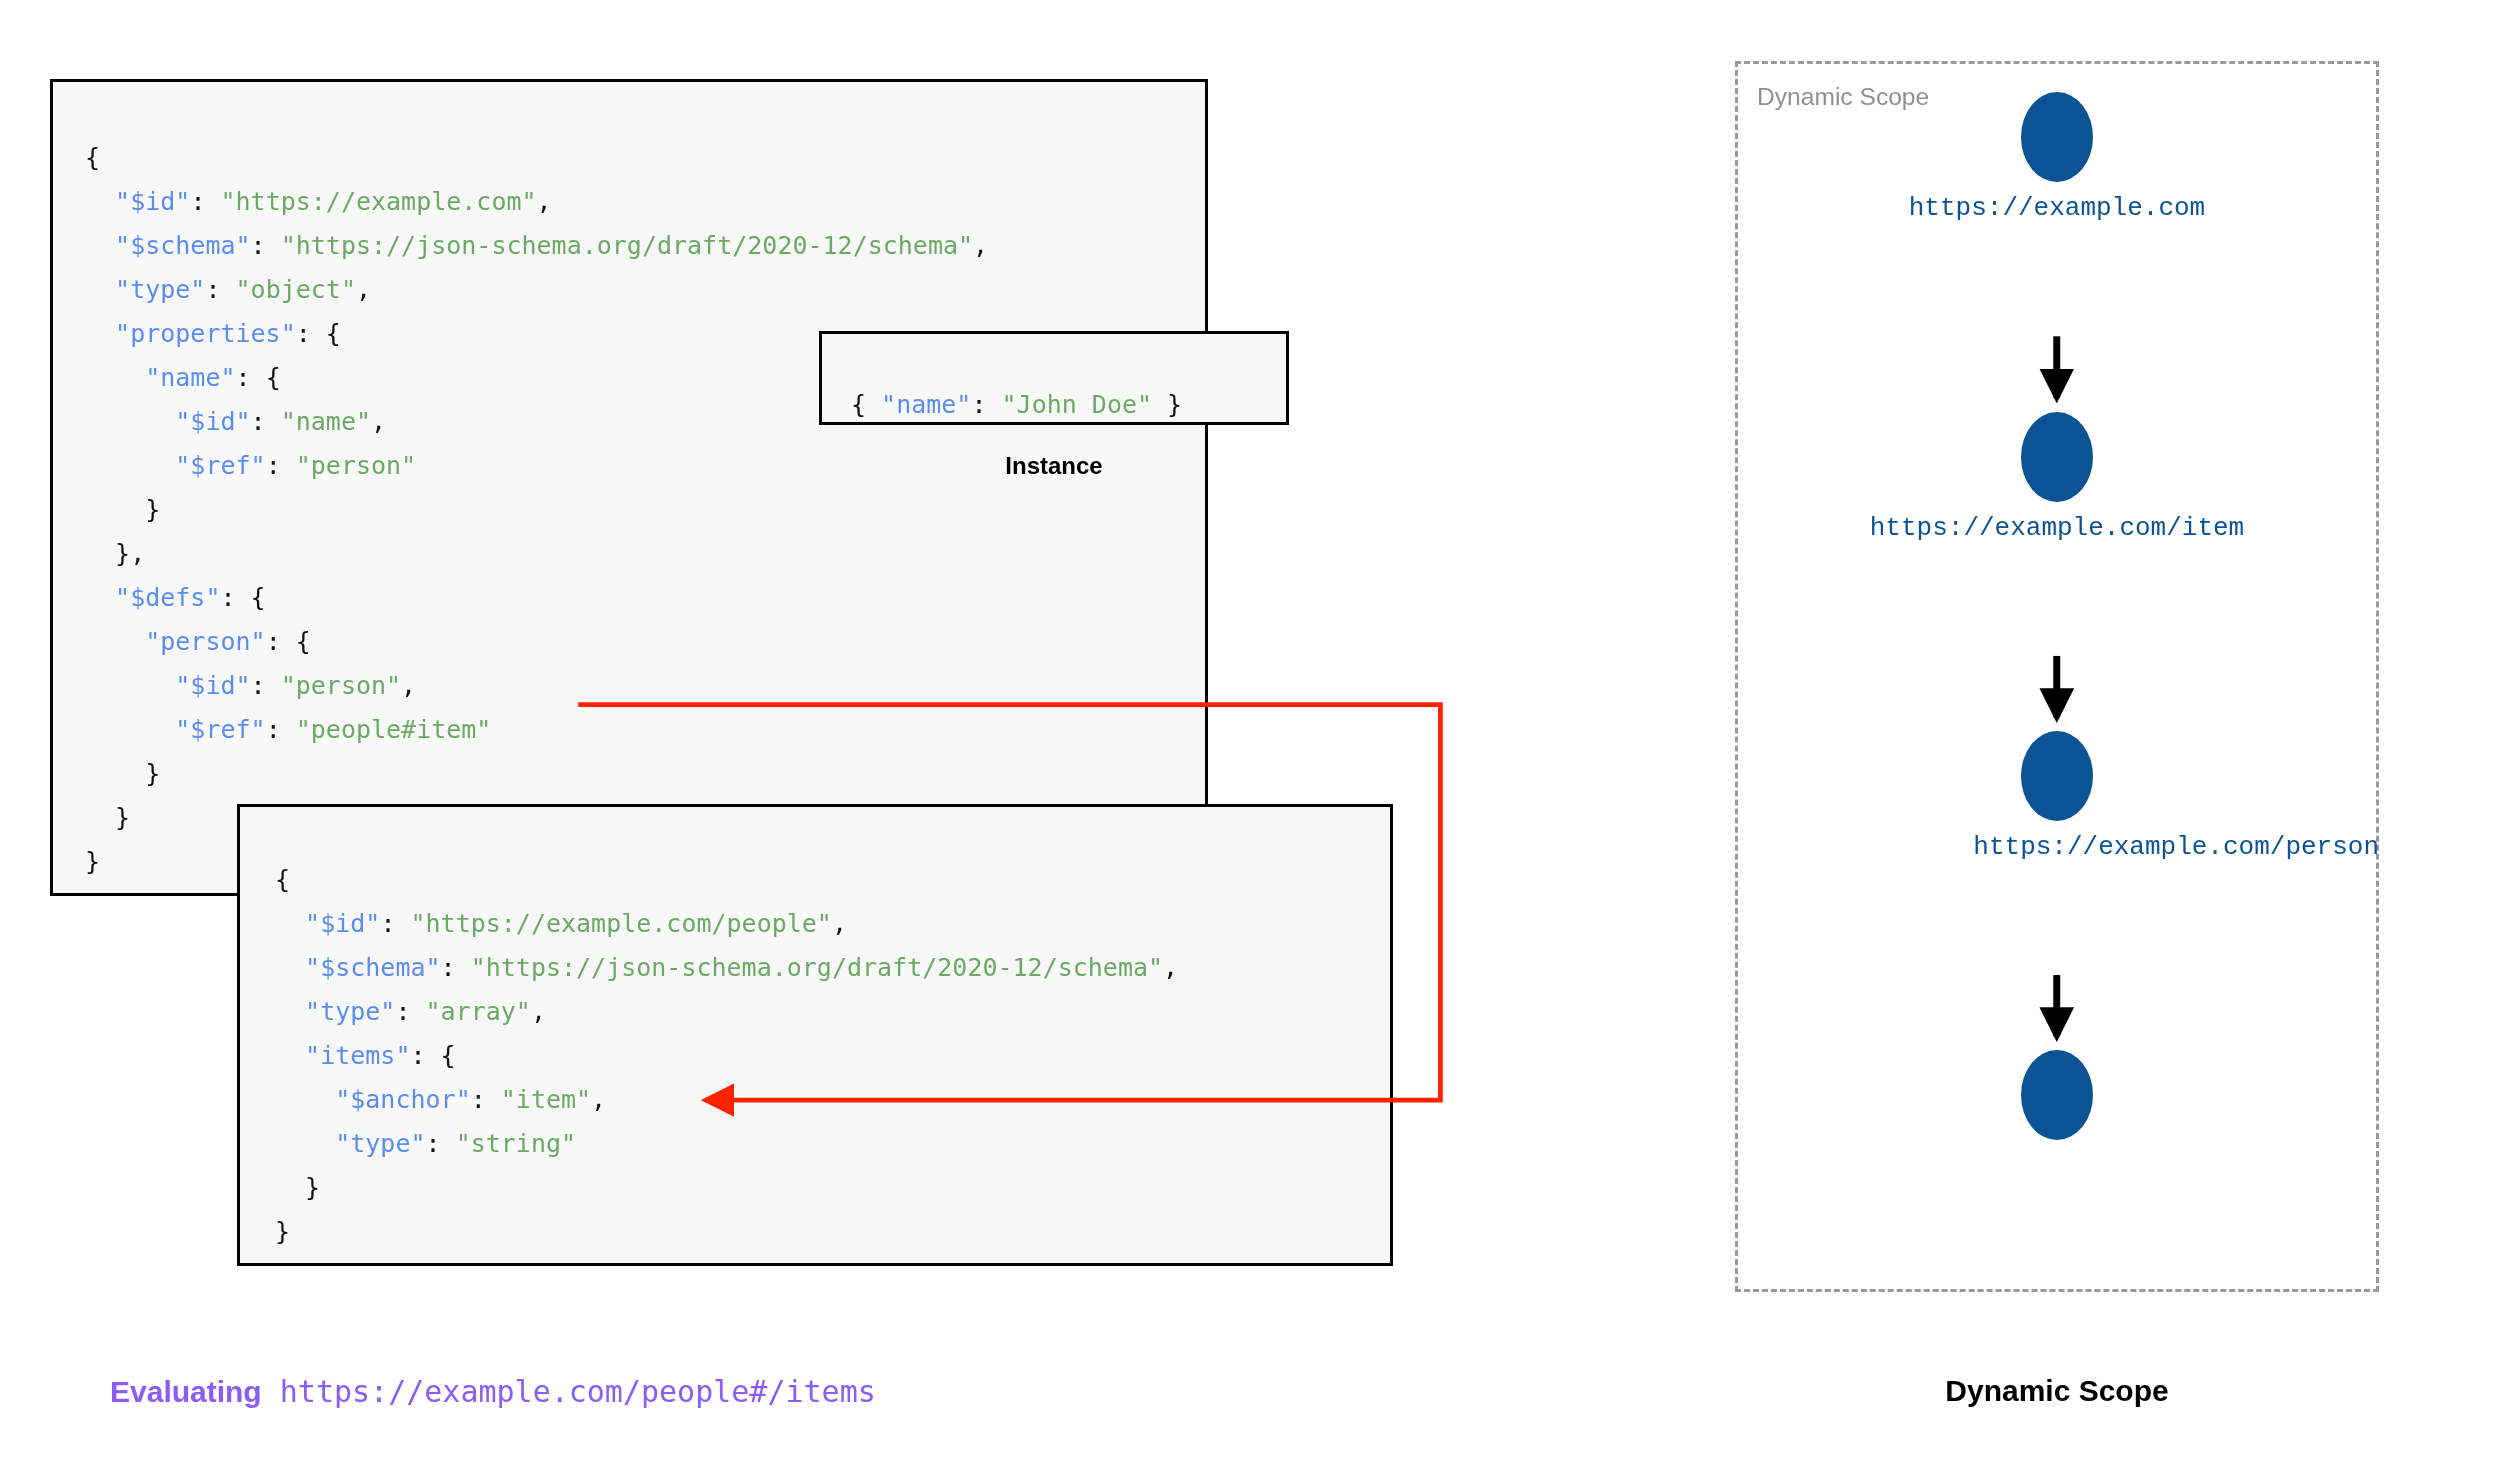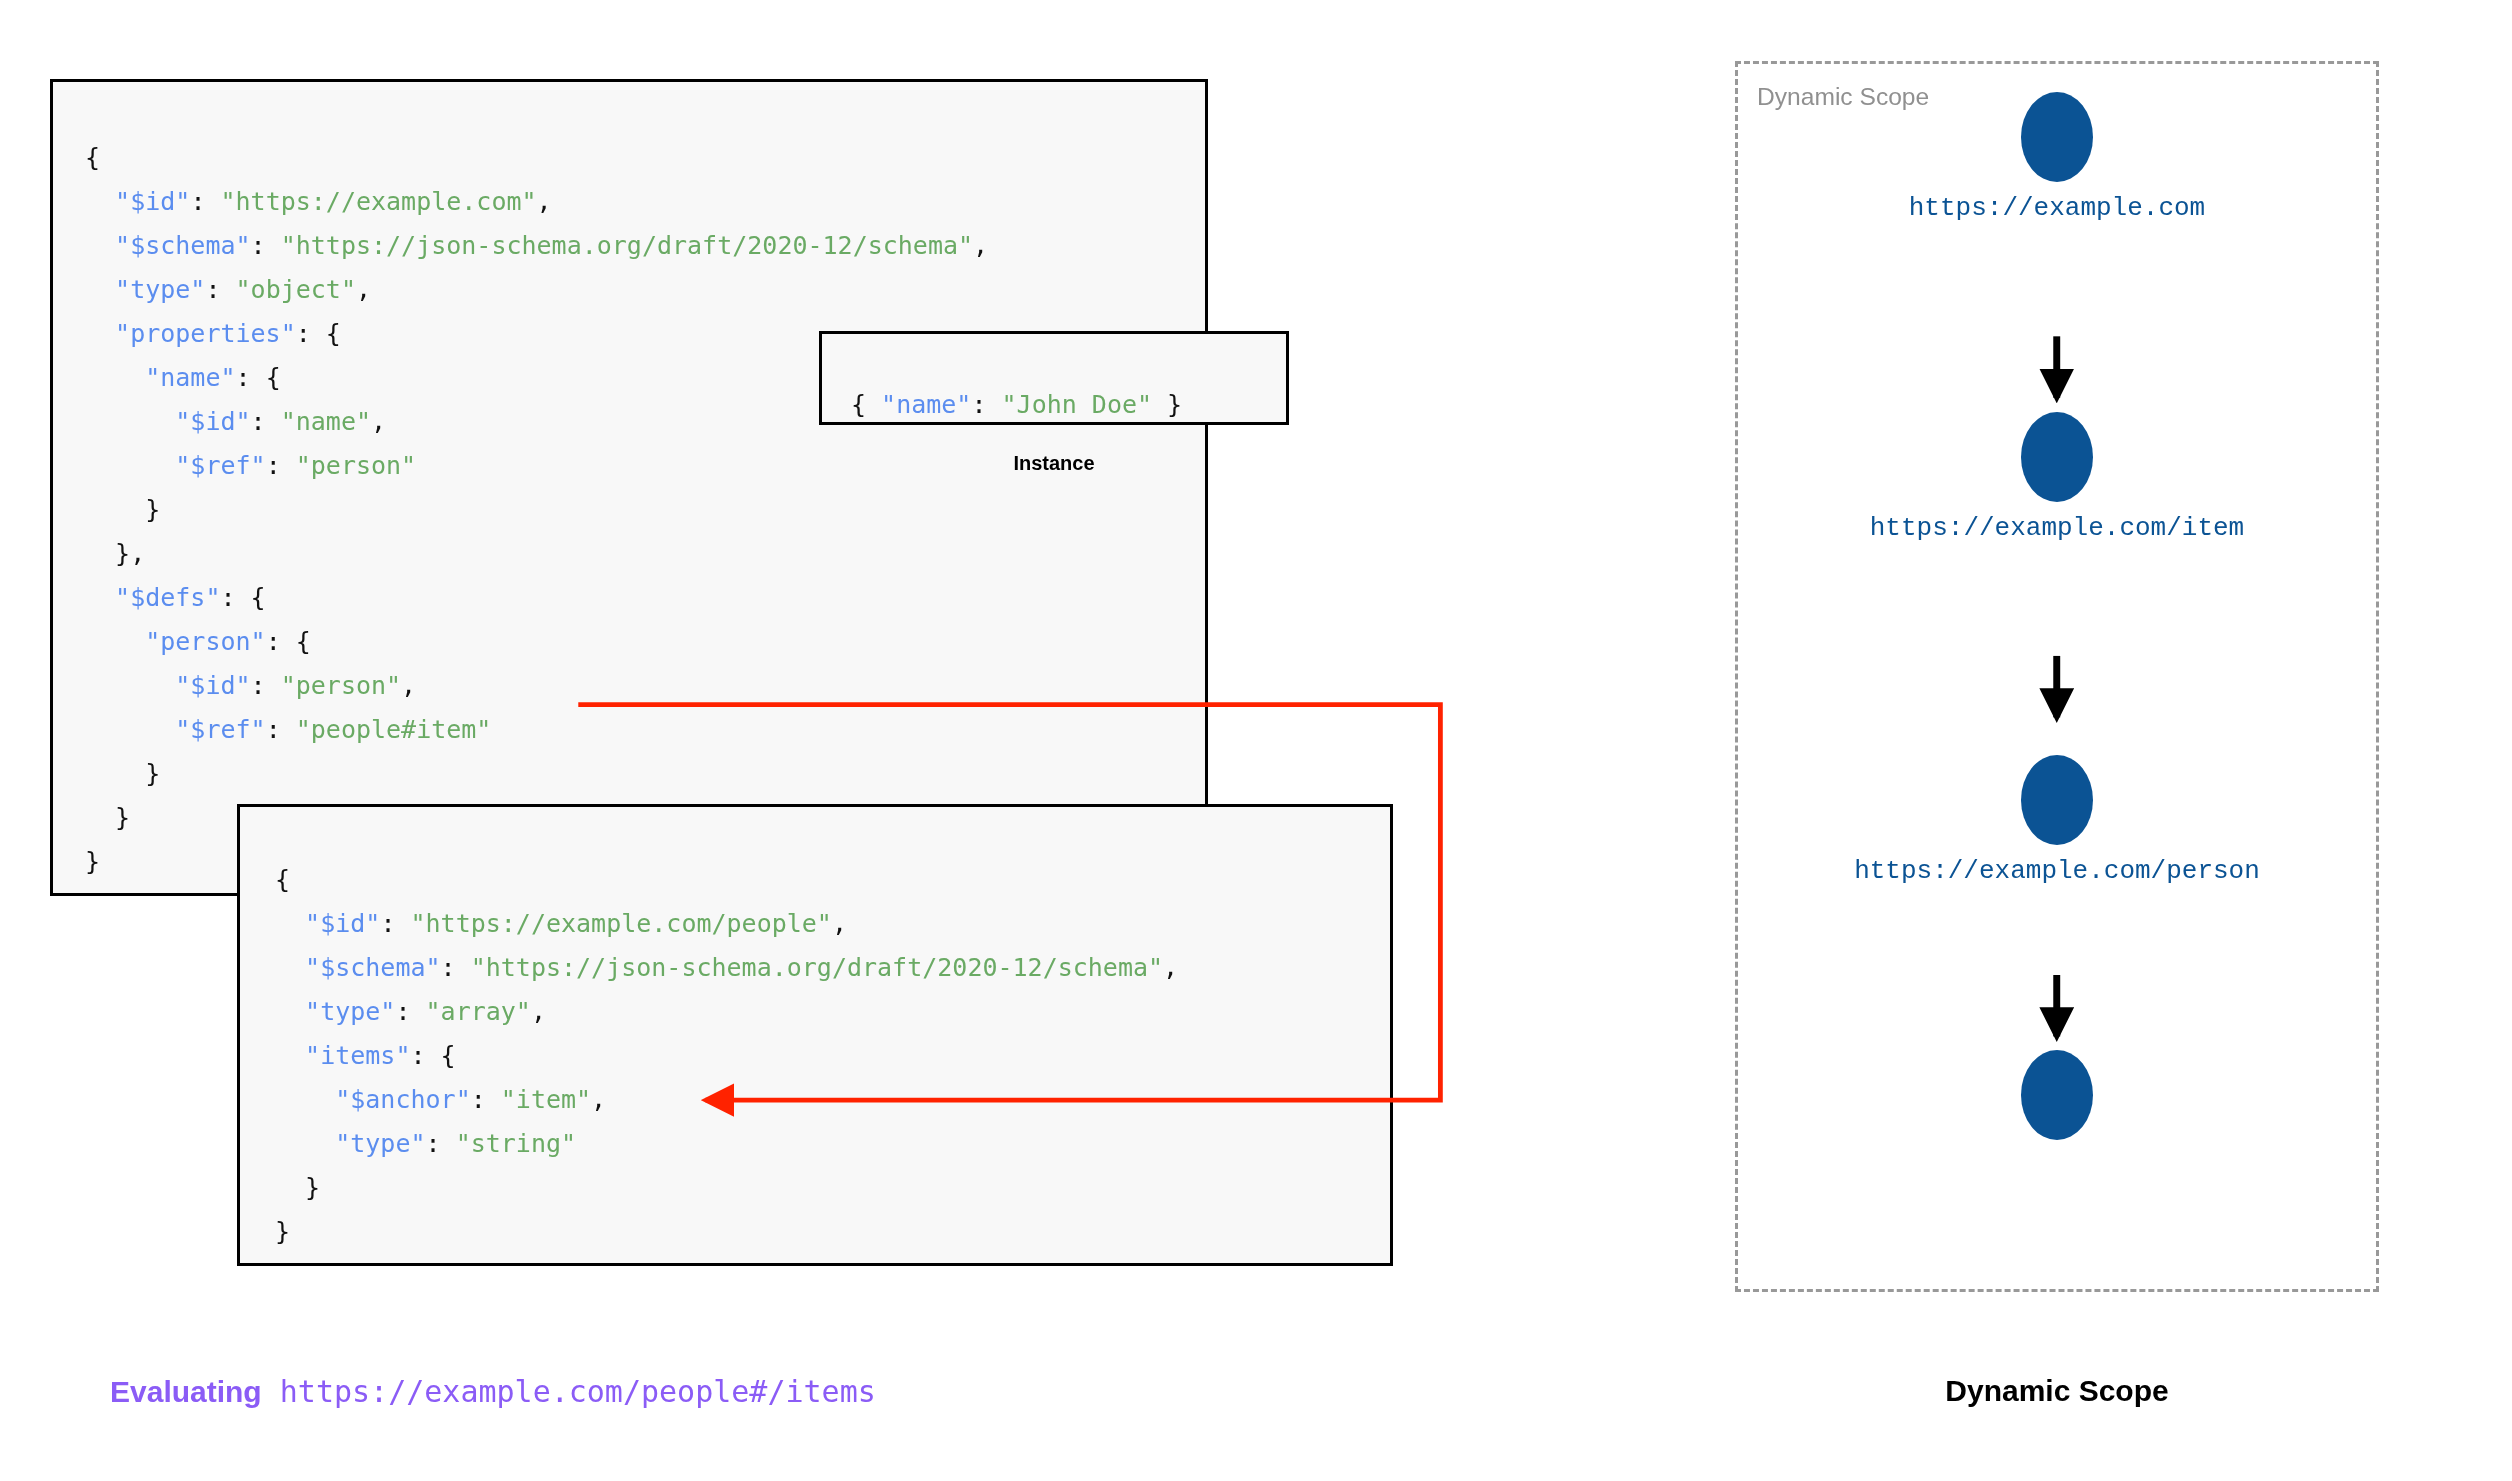--- a/index.html
+++ b/index.html
@@ -52,21 +52,21 @@
   #instance-box .code {
     position: absolute;
     left: 29px; top: 23.5px;
     line-height: 43px;
   }
   #instance-label {
     position: absolute;
     left: 819px; top: 452px;
     width: 470px;
     text-align: center;
-    font-size: 20px;
+    font-size: 24px;
     font-weight: bold;
     color: #000000;
     z-index: 5;
   }
 
   
   #people-schema-box {
     left: 237px; top: 804px;
     width: 1156px; height: 462px;
     z-index: 3;
@@ -116,21 +116,21 @@
   }
   .scope-label {
     font-family: Liberation Mono, monospace;
     font-size: 26px;
     color: #0b5394;
     margin-top: 10.7px;
     white-space: nowrap;
   }
   #scope-node-0 { top: 92px; }
   #scope-node-1 { top: 412px; }
-  #scope-node-2 { top: 755px; }
+  #scope-node-2 { top: 731px; text-align: right; }
   #scope-node-3 { top: 1050px; }
 
   #scope-arrows {
     position: absolute;
     left: 1735px; top: 61px;
     width: 644px; height: 1231px;
     pointer-events: none;
   }
 
   

